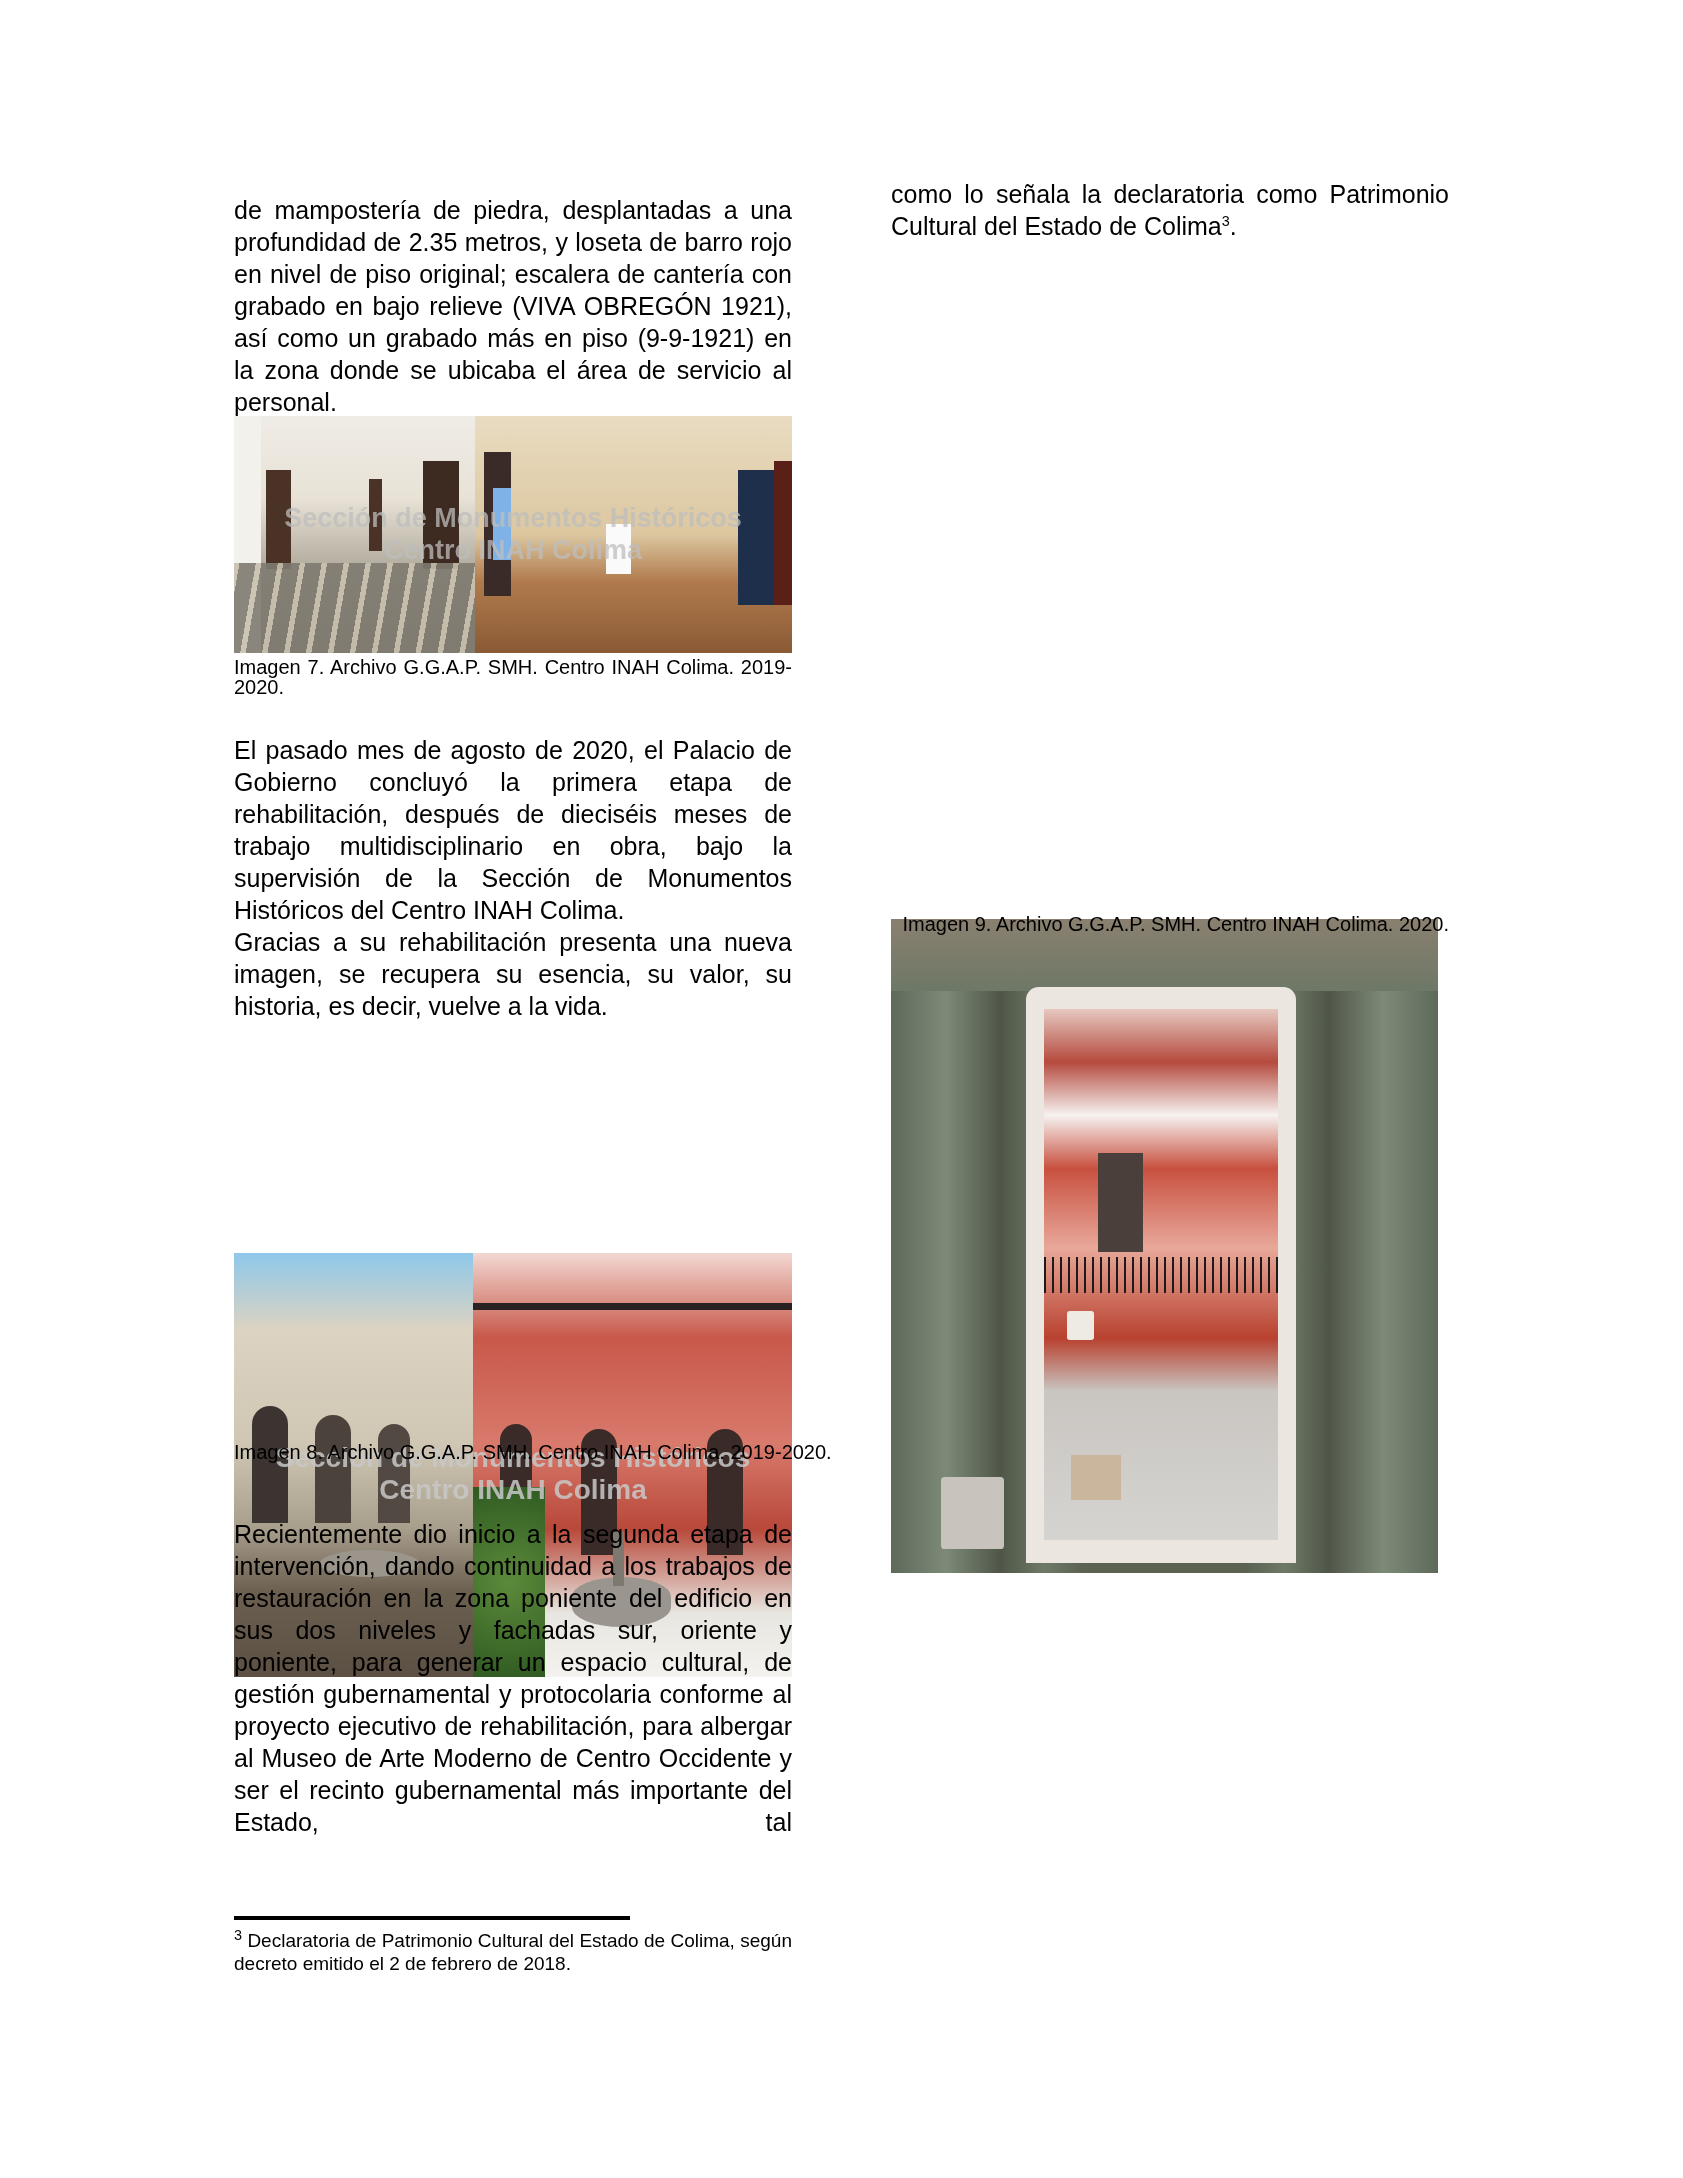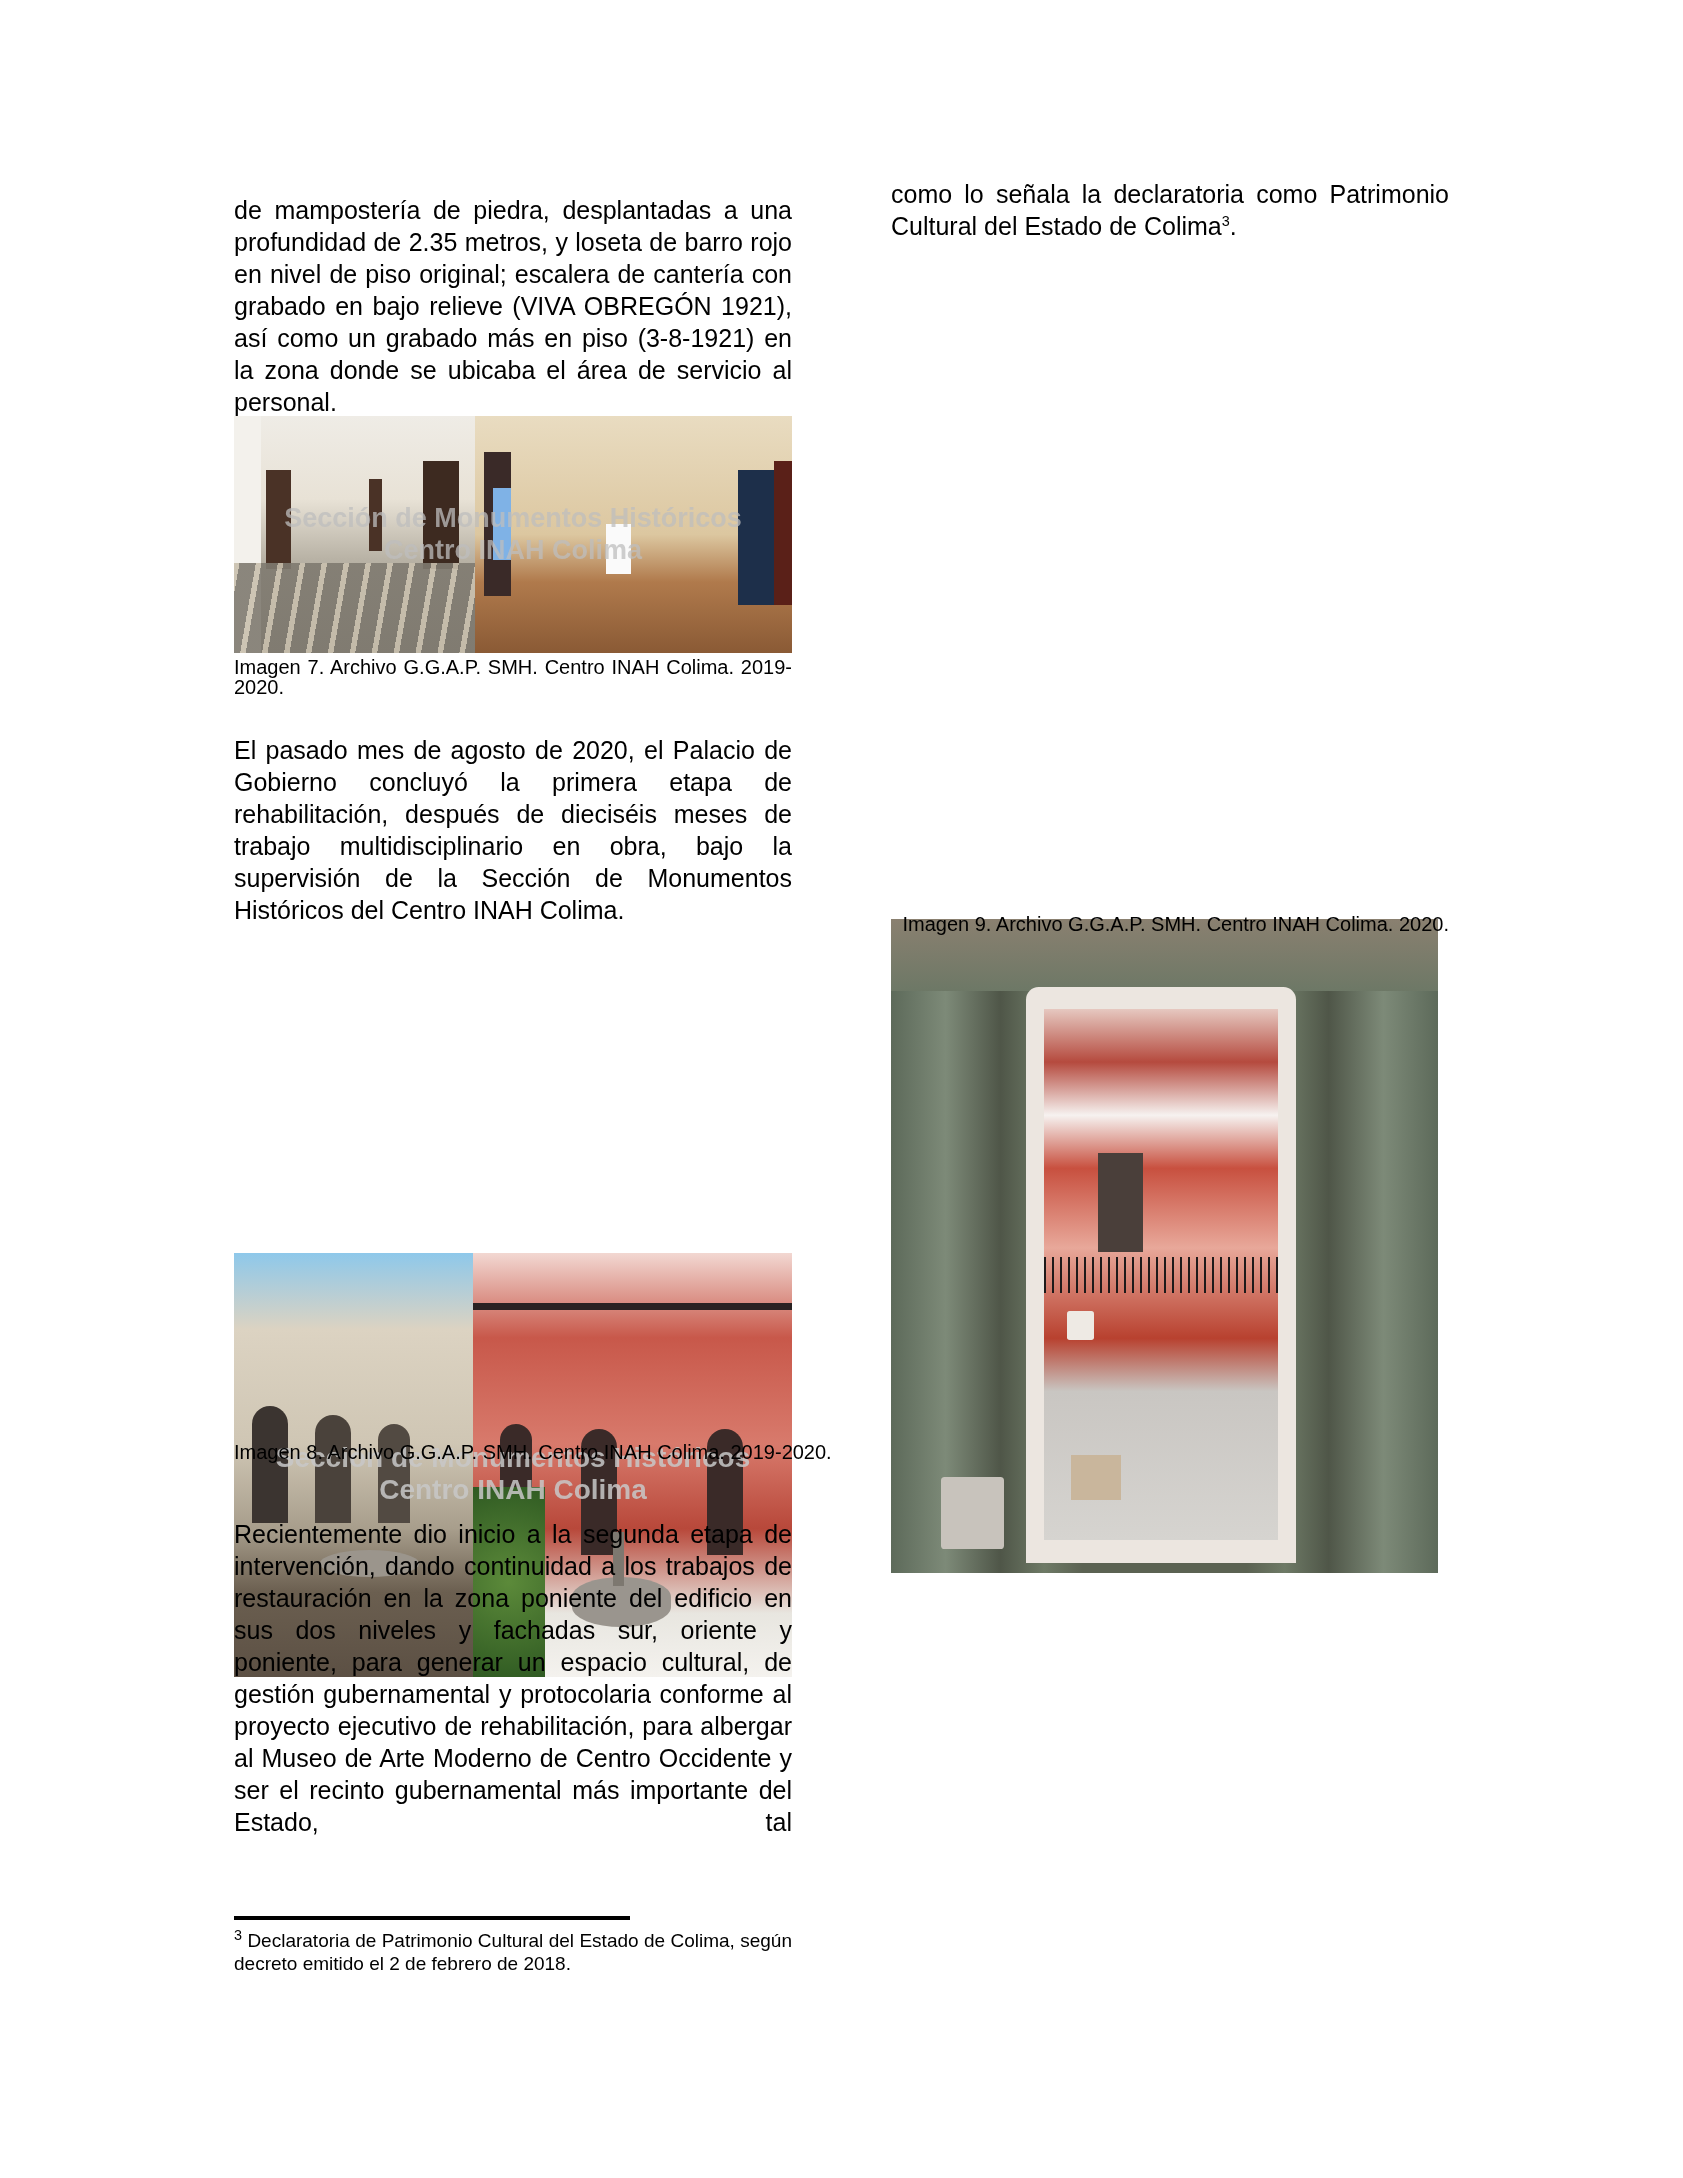--- a/index.html
+++ b/index.html
@@ -13,21 +13,21 @@
   .photo { position: relative; overflow: hidden; }
   .half { position: absolute; top: 0; bottom: 0; }
   .wm { position: absolute; left: 0; right: 0; text-align: center; font-weight: bold;
         color: rgba(190,190,190,0.75); font-size: 27px; line-height: 32px; }
   .fn-rule { position: absolute; height: 3.6px; background: #000; }
 </style>
 </head>
 <body>
 
 <div class="col" style="left:234px; top:194px; width:558px;">
-  <p class="p last">de mampostería de piedra, desplantadas a una profundidad de 2.35 metros, y loseta de barro rojo en nivel de piso original; escalera de cantería con grabado en bajo relieve (VIVA OBREGÓN 1921), así como un grabado más en piso (3-8-1921) en la zona donde se ubicaba el área de servicio al personal.</p>
+  <p class="p last">de mampostería de piedra, desplantadas a una profundidad de 2.35 metros, y loseta de barro rojo en nivel de piso original; escalera de cantería con grabado en bajo relieve (VIVA OBREGÓN 1921), así como un grabado más en piso (9-9-1921) en la zona donde se ubicaba el área de servicio al personal.</p>
 </div>
 
 <div class="photo col" style="left:234px; top:416px; width:558px; height:237px;">
   <div class="half" style="left:0; width:241px; background: linear-gradient(180deg,#efece6 0%,#e8e2d6 35%,#b9b3a6 60%,#8a8478 100%);">
     <div style="position:absolute;left:0;top:0;width:27px;bottom:0;background:#f3f1ec;"></div>
     <div style="position:absolute;left:32px;top:54px;width:25px;height:99px;background:#4a3226;"></div>
     <div style="position:absolute;left:135px;top:63px;width:12.6px;height:72px;background:#4a3226;"></div>
     <div style="position:absolute;left:189px;top:45px;width:36px;height:108px;background:#3d2a20;"></div>
     <div style="position:absolute;left:0;right:0;bottom:0;height:90px;background:repeating-linear-gradient(100deg,#c9c0ae 0 5.4px,#7f7a70 5.4px 21.6px);opacity:.9;"></div>
   </div>
@@ -43,20 +43,21 @@
     <div>Centro INAH Colima</div>
   </div>
 </div>
 
 <div class="col" style="left:234px; top:657px; width:558px;">
   <p class="cap last">Imagen 7. Archivo G.G.A.P. SMH. Centro INAH Colima. 2019-2020.</p>
 </div>
 
 <div class="col" style="left:234px; top:734px; width:558px;">
   <p class="p last">El pasado mes de agosto de 2020, el Palacio de Gobierno concluyó la primera etapa de rehabilitación, después de dieciséis meses de trabajo multidisciplinario en obra, bajo la supervisión de la Sección de Monumentos Históricos del Centro INAH Colima.</p>
+  <p class="p last">Gracias a su rehabilitación presenta una nueva imagen, se recupera su esencia, su valor, su historia, es decir, vuelve a la vida.</p>
 </div>
 
 <div class="photo col" style="left:234px; top:1016px; width:558px; height:424px;">
   <div class="half" style="left:0; width:239px; background: linear-gradient(180deg,#8ec8ea 0%,#dcd3c2 18%,#cfc6b4 45%,#a89e8c 65%,#6b5f50 80%,#5c5044 100%);">
     <div style="position:absolute;left:18px;top:153px;width:36px;height:117px;border-radius:18px 18px 0 0;background:#3b3430;"></div>
     <div style="position:absolute;left:81px;top:162px;width:36px;height:108px;border-radius:18px 18px 0 0;background:#4a423b;"></div>
     <div style="position:absolute;left:144px;top:171px;width:32px;height:99px;border-radius:16px 16px 0 0;background:#524a42;"></div>
     <div style="position:absolute;left:86px;top:297px;width:99px;height:27px;border-radius:50%;background:#9b958c;"></div>
   </div>
   <div class="half" style="left:239px; right:0; background: linear-gradient(180deg,#f2d8d2 0%,#c8584a 20%,#d87a6c 45%,#b8483a 65%,#e8e6e0 85%,#f4f2ee 100%);">

